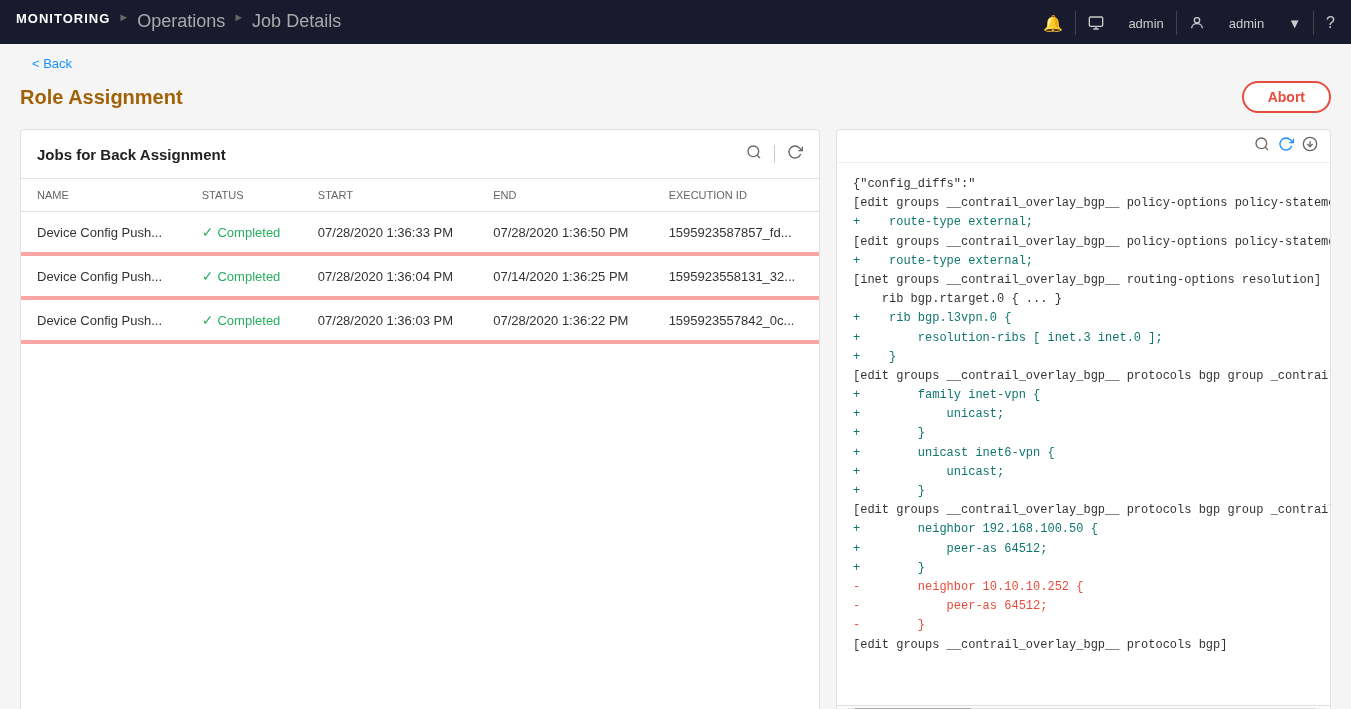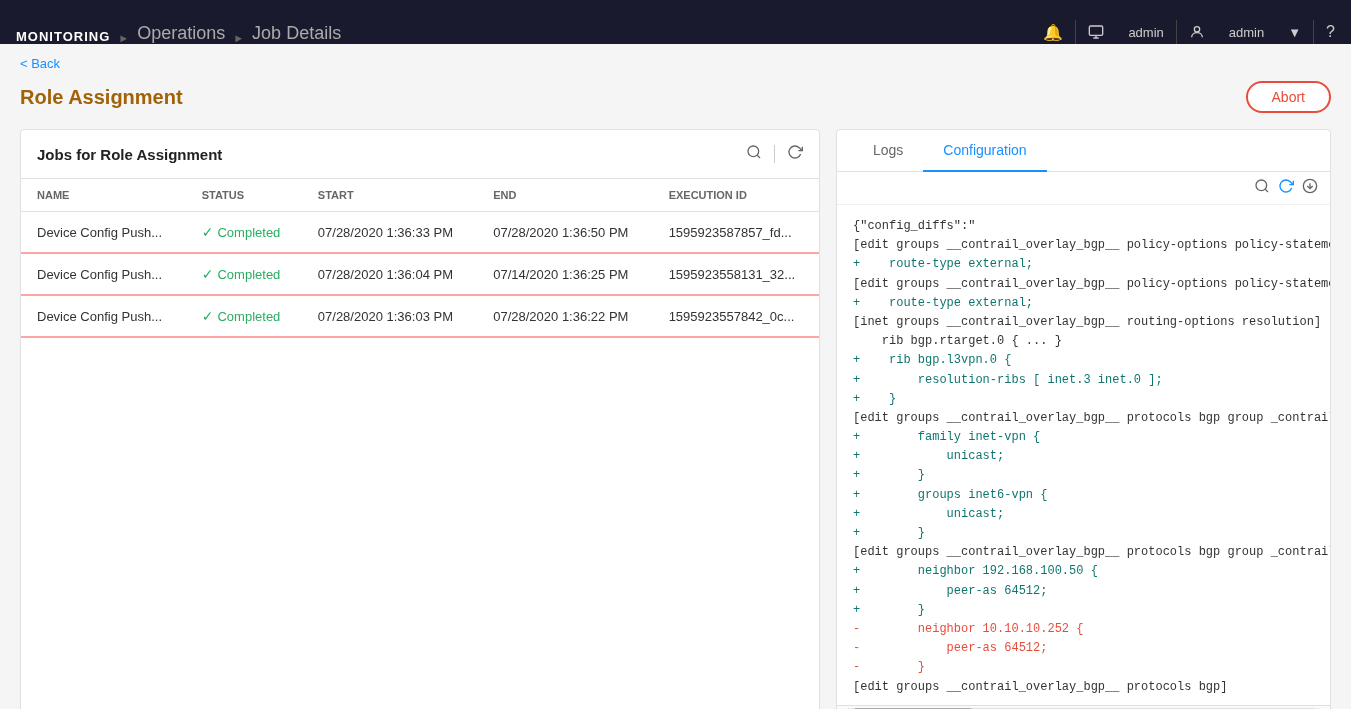--- a/index.html
+++ b/index.html
@@ -3,23 +3,23 @@
   <meta charset="utf-8">
   <style>
     * { box-sizing: border-box; margin: 0; padding: 0; }
     body { font-family: Arial, sans-serif; font-size: 13px; background: #f5f5f5; color: #333; }
 
     
     .top-nav {
       background: #1a1a2e;
       color: #ccc;
       display: flex;
-      align-items: flex-end;
+      align-items: flex-start;
       height: 44px;
-      padding: 0 16px;
+      padding: 11px 16px;
       gap: 8px;
     }
     .top-nav .brand {
       color: #fff;
       font-size: 13px;
       font-weight: bold;
       letter-spacing: 1px;
     }
     .top-nav .nav-arrow {
       color: #666;
@@ -63,41 +63,42 @@
       padding: 12px 20px;
     }
     .back-link {
       color: #1890ff;
       font-size: 13px;
       cursor: pointer;
       display: inline-flex;
       align-items: center;
       gap: 4px;
       margin-bottom: 10px;
+      margin-left: 12px;
     }
 
     .page-header {
       display: flex;
       align-items: center;
       justify-content: space-between;
       margin-bottom: 16px;
     }
     .page-title {
       font-size: 20px;
       font-weight: 600;
       color: #a16207;
     }
     .abort-btn {
       background: #fff;
       border: 2px solid #e74c3c;
       color: #e74c3c;
       padding: 6px 24px;
       border-radius: 20px;
       font-size: 14px;
-      font-weight: 400;
+      font-weight: 700;
       cursor: pointer;
     }
 
     
     .main-layout {
       display: flex;
       gap: 16px;
       height: calc(100vh - 120px);
     }
 
@@ -143,30 +144,30 @@
 
     
     .jobs-table {
       width: 100%;
       border-collapse: collapse;
     }
     .jobs-table th {
       text-align: left;
       padding: 10px 16px;
       font-size: 11px;
-      font-weight: 700;
+      font-weight: 400;
       color: #666;
       text-transform: uppercase;
       border-bottom: 1px solid #e0e0e0;
       background: #fff;
     }
     .jobs-table td {
       padding: 12px 16px;
       font-size: 13px;
-      border-bottom: 2px solid #fca5a5;
+      border-bottom: 4px solid #fca5a5;
       color: #333;
     }
     .status-completed {
       color: #27ae60;
       display: flex;
       align-items: center;
       gap: 4px;
       font-size: 13px;
     }
     .check-icon { color: #27ae60; font-size: 14px; }
@@ -293,21 +294,21 @@
 
   <div class="page-header">
     <h1 class="page-title">Role Assignment</h1>
     <button class="abort-btn">Abort</button>
   </div>
 
   <div class="main-layout">
 
     <div class="left-panel">
       <div class="panel-header">
-        <span class="panel-title">Jobs for Role Assignment</span>
+        <span class="panel-title">Jobs for Back Assignment</span>
         <div class="panel-header-icons">
           <button class="icon-btn">
             <svg width="16" height="16" viewBox="0 0 24 24" fill="none" stroke="#666" stroke-width="2">
                 <circle cx="11" cy="11" r="8"></circle>
                 <line x1="21" y1="21" x2="16.65" y2="16.65"></line>
               </svg>
           </button>
           <span class="icon-divider"></span>
           <button class="icon-btn">
             <svg width="16" height="16" viewBox="0 0 24 24" fill="none" stroke="#666" stroke-width="2">
@@ -362,24 +363,20 @@
       </td>
       <td>07/28/2020 1:36:03 PM</td>
       <td>07/28/2020 1:36:22 PM</td>
       <td>1595923557842_0c...</td>
     </tr>
           </tbody>
       </table>
     </div>
 
     <div class="right-panel">
-      <div class="tabs-bar">
-        <div class="tab" id="tab-logs">Logs</div>
-        <div class="tab active" id="tab-config">Configuration</div>
-      </div>
       <div class="right-panel-toolbar">
         <span class="toolbar-icon">
           <svg width="16" height="16" viewBox="0 0 24 24" fill="none" stroke="#666" stroke-width="2">
               <circle cx="11" cy="11" r="8"></circle>
               <line x1="21" y1="21" x2="16.65" y2="16.65"></line>
             </svg>
         </span>
         <span class="toolbar-icon refresh">
           <svg width="16" height="16" viewBox="0 0 24 24" fill="none" stroke="#1890ff" stroke-width="2">
               <polyline points="23 4 23 10 17 10"></polyline>
@@ -401,21 +398,21 @@
 <span class="config-line-added">+    route-type external;</span>
 <span class="config-line-normal">[inet groups __contrail_overlay_bgp__ routing-options resolution]</span>
 <span class="config-line-normal">    rib bgp.rtarget.0 { ... }</span>
 <span class="config-line-added">+    rib bgp.l3vpn.0 {</span>
 <span class="config-line-added">+        resolution-ribs [ inet.3 inet.0 ];</span>
 <span class="config-line-added">+    }</span>
 <span class="config-line-normal">[edit groups __contrail_overlay_bgp__ protocols bgp group _contrail</span>
 <span class="config-line-added">+        family inet-vpn {</span>
 <span class="config-line-added">+            unicast;</span>
 <span class="config-line-added">+        }</span>
-<span class="config-line-added">+        groups inet6-vpn {</span>
+<span class="config-line-added">+        unicast inet6-vpn {</span>
 <span class="config-line-added">+            unicast;</span>
 <span class="config-line-added">+        }</span>
 <span class="config-line-normal">[edit groups __contrail_overlay_bgp__ protocols bgp group _contrail</span>
 <span class="config-line-added">+        neighbor 192.168.100.50 {</span>
 <span class="config-line-added">+            peer-as 64512;</span>
 <span class="config-line-added">+        }</span>
 <span class="config-line-removed">-        neighbor 10.10.10.252 {</span>
 <span class="config-line-removed">-            peer-as 64512;</span>
 <span class="config-line-removed">-        }</span>
 <span class="config-line-normal">[edit groups __contrail_overlay_bgp__ protocols bgp]</span>

